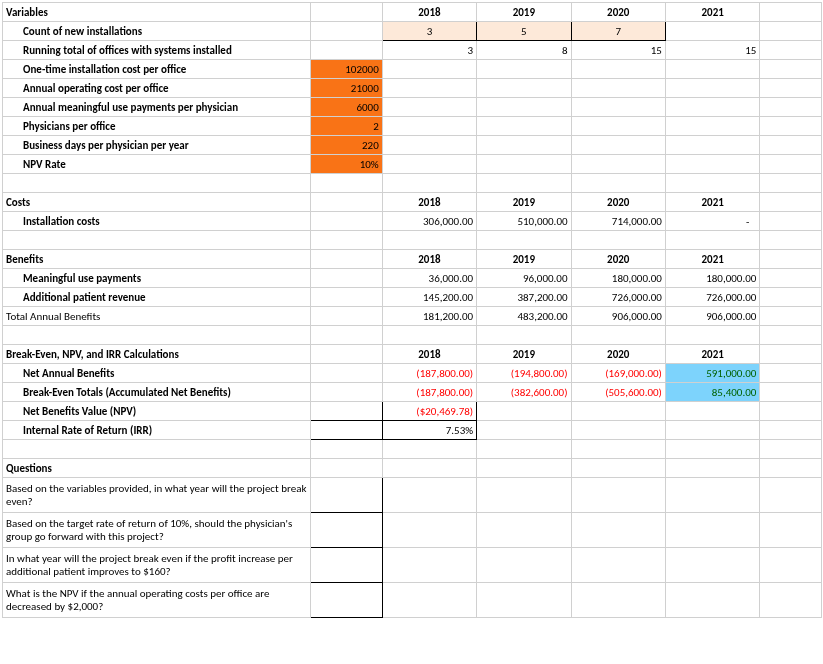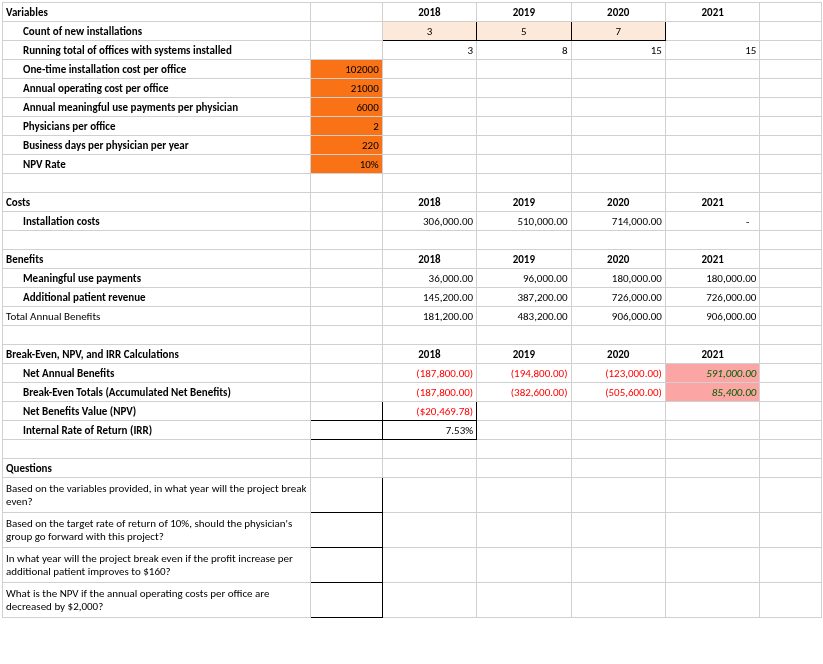--- a/index.html
+++ b/index.html
@@ -27,21 +27,21 @@
   .col-c, .col-d, .col-e, .col-f { width: 92px; text-align: right; }
   .col-g { width: 60px; }
   .hdr { font-weight: bold; text-align: left; }
   .chdr { font-weight: bold; text-align: center; }
   .indent { padding-left: 20px; font-weight: bold; }
   .num { text-align: right; }
   .center { text-align: center; }
   .tan { background: #f97316; text-align: right; }
   .tan-bord { background: #fde9d9; border: 1px solid #000 !important; }
   .red { color: #ff0000; }
-  .grn { background: #fca5a5; color: #006100; font-style: italic; }
+  .grn { background: #7dd3fc; color: #006100; }
   .box { border: 1px solid #000 !important; }
   .box-thick { border: 1.5px solid #000 !important; }
   .wrap { white-space: normal; }
   tr.h2 td { height: 32px; }
 </style>
 </head>
 <body>
 
 <table>
 <colgroup>
@@ -226,21 +226,21 @@
   <td class="chdr">2019</td>
   <td class="chdr">2020</td>
   <td class="chdr">2021</td>
   <td></td>
 </tr>
 <tr>
   <td class="indent">Net Annual Benefits</td>
   <td></td>
   <td class="num red">(187,800.00)</td>
   <td class="num red">(194,800.00)</td>
-  <td class="num red">(123,000.00)</td>
+  <td class="num red">(169,000.00)</td>
   <td class="num grn">591,000.00</td>
   <td></td>
 </tr>
 <tr>
   <td class="indent">Break-Even Totals (Accumulated Net Benefits)</td>
   <td></td>
   <td class="num red">(187,800.00)</td>
   <td class="num red">(382,600.00)</td>
   <td class="num red">(505,600.00)</td>
   <td class="num grn">85,400.00</td>

